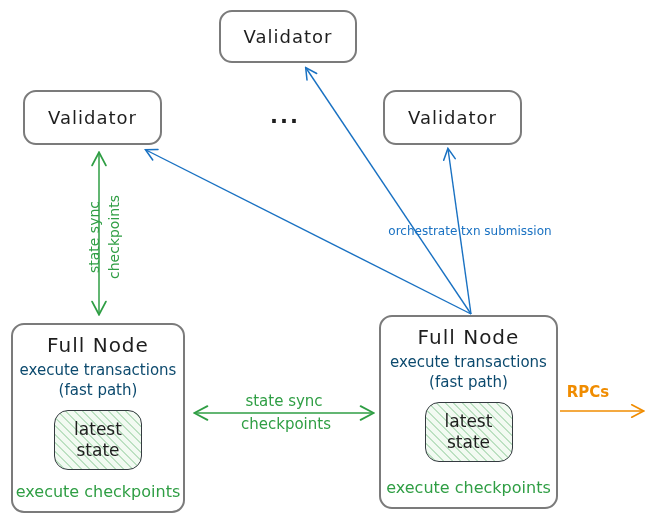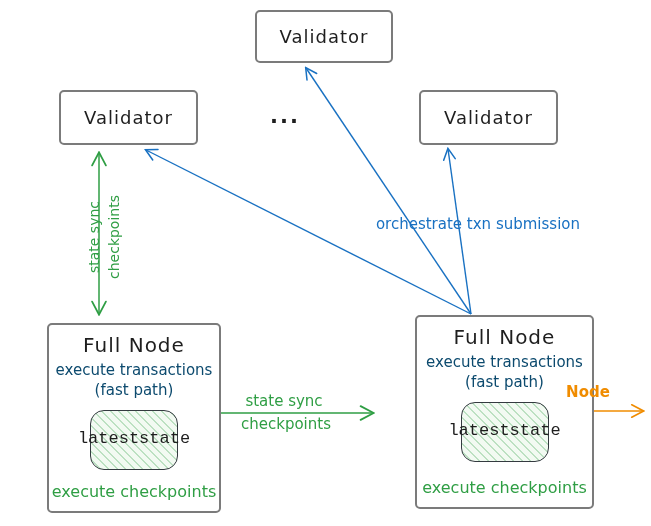--- a/index.html
+++ b/index.html
@@ -2,33 +2,32 @@
 <html><head>
 <meta charset="utf-8">
 <style>
   html,body{margin:0;padding:0;background:#fff;}
   #canvas{
     position:relative;width:651px;height:526px;background:#ffffff;overflow:hidden;
     font-family:"DejaVu Sans", "Liberation Sans", sans-serif;color:#1e1e1e;
   }
   svg.layer{position:absolute;left:0;top:0;width:651px;height:526px;}
   .box{
-    position:absolute;background:#ffffff;border:2px solid #7b7b7b;border-radius:5px;
-    box-sizing:border-box;display:flex;align-items:center;justify-content:center;margin-left:36px;
+    position:absolute;background:#ffffff;border:2px solid #7b7b7b;border-radius:13px;
+    box-sizing:border-box;display:flex;align-items:center;justify-content:center;
   }
   .validator{font-size:18px;letter-spacing:1px;color:#1e1e1e;}
   .fullnode{flex-direction:column;justify-content:flex-start;padding:6px 4px 10px 4px;}
   .fn-title{font-size:20px;letter-spacing:1px;color:#1e1e1e;margin-top:2px;}
   .fn-exec{font-size:15px;line-height:1.35;color:#0c4a6e;text-align:center;margin-top:3px;}
   .state-box{
     width:88px;min-height:60px;margin-top:9px;border:1.6px solid #343a40;border-radius:14px;
-    display:flex;flex-direction:row;align-items:center;justify-content:center;
+    display:flex;flex-direction:column;align-items:center;justify-content:center;
     font-size:17px;line-height:1.2;color:#1e1e1e;box-sizing:border-box;
     background:repeating-linear-gradient(45deg, rgba(47,158,68,0.28) 0px, rgba(47,158,68,0.28) 1.4px, rgba(47,158,68,0.0) 1.4px, rgba(47,158,68,0.0) 6px), #f2faf2;
-    font-family:Liberation Mono, monospace;
   }
   .fn-footer{font-size:16px;color:#2f9e44;margin-top:auto;white-space:nowrap;}
   .lbl{position:absolute;white-space:nowrap;}
   .lbl-green{color:#2f9e44;}
   .lbl-blue{color:#1971c2;}
   .lbl-orange{color:#f08c00;}
   .ellipsis{font-size:21px;font-weight:700;letter-spacing:2px;color:#1e1e1e;}
   .vlabel{
     position:absolute;left:44px;top:214px;width:120px;height:46px;
     transform:rotate(-90deg);display:flex;flex-direction:column;align-items:center;justify-content:center;
@@ -107,17 +106,17 @@
   </div>
 
   <div class="vlabel">
     <span>state sync</span>
     <span>checkpoints</span>
   </div>
 
   <div class="lbl lbl-green" style="left:232px;top:392px;width:104px;text-align:center;font-size:15px;">state sync</div>
   <div class="lbl lbl-green" style="left:234px;top:415px;width:104px;text-align:center;font-size:15px;">checkpoints</div>
 
-  <div class="lbl lbl-blue" style="left:360px;top:215px;width:220px;text-align:right;font-size:15px;">orchestrate txn submission</div>
+  <div class="lbl lbl-blue" style="left:360px;top:224px;width:220px;text-align:center;font-size:12px;">orchestrate txn submission</div>
 
-  <div class="lbl lbl-orange" style="left:565px;top:383px;width:46px;text-align:center;font-size:15px;font-weight:700;">Node</div>
+  <div class="lbl lbl-orange" style="left:565px;top:383px;width:46px;text-align:center;font-size:15px;font-weight:700;">RPCs</div>
 
 </div>
 
 </body></html>

